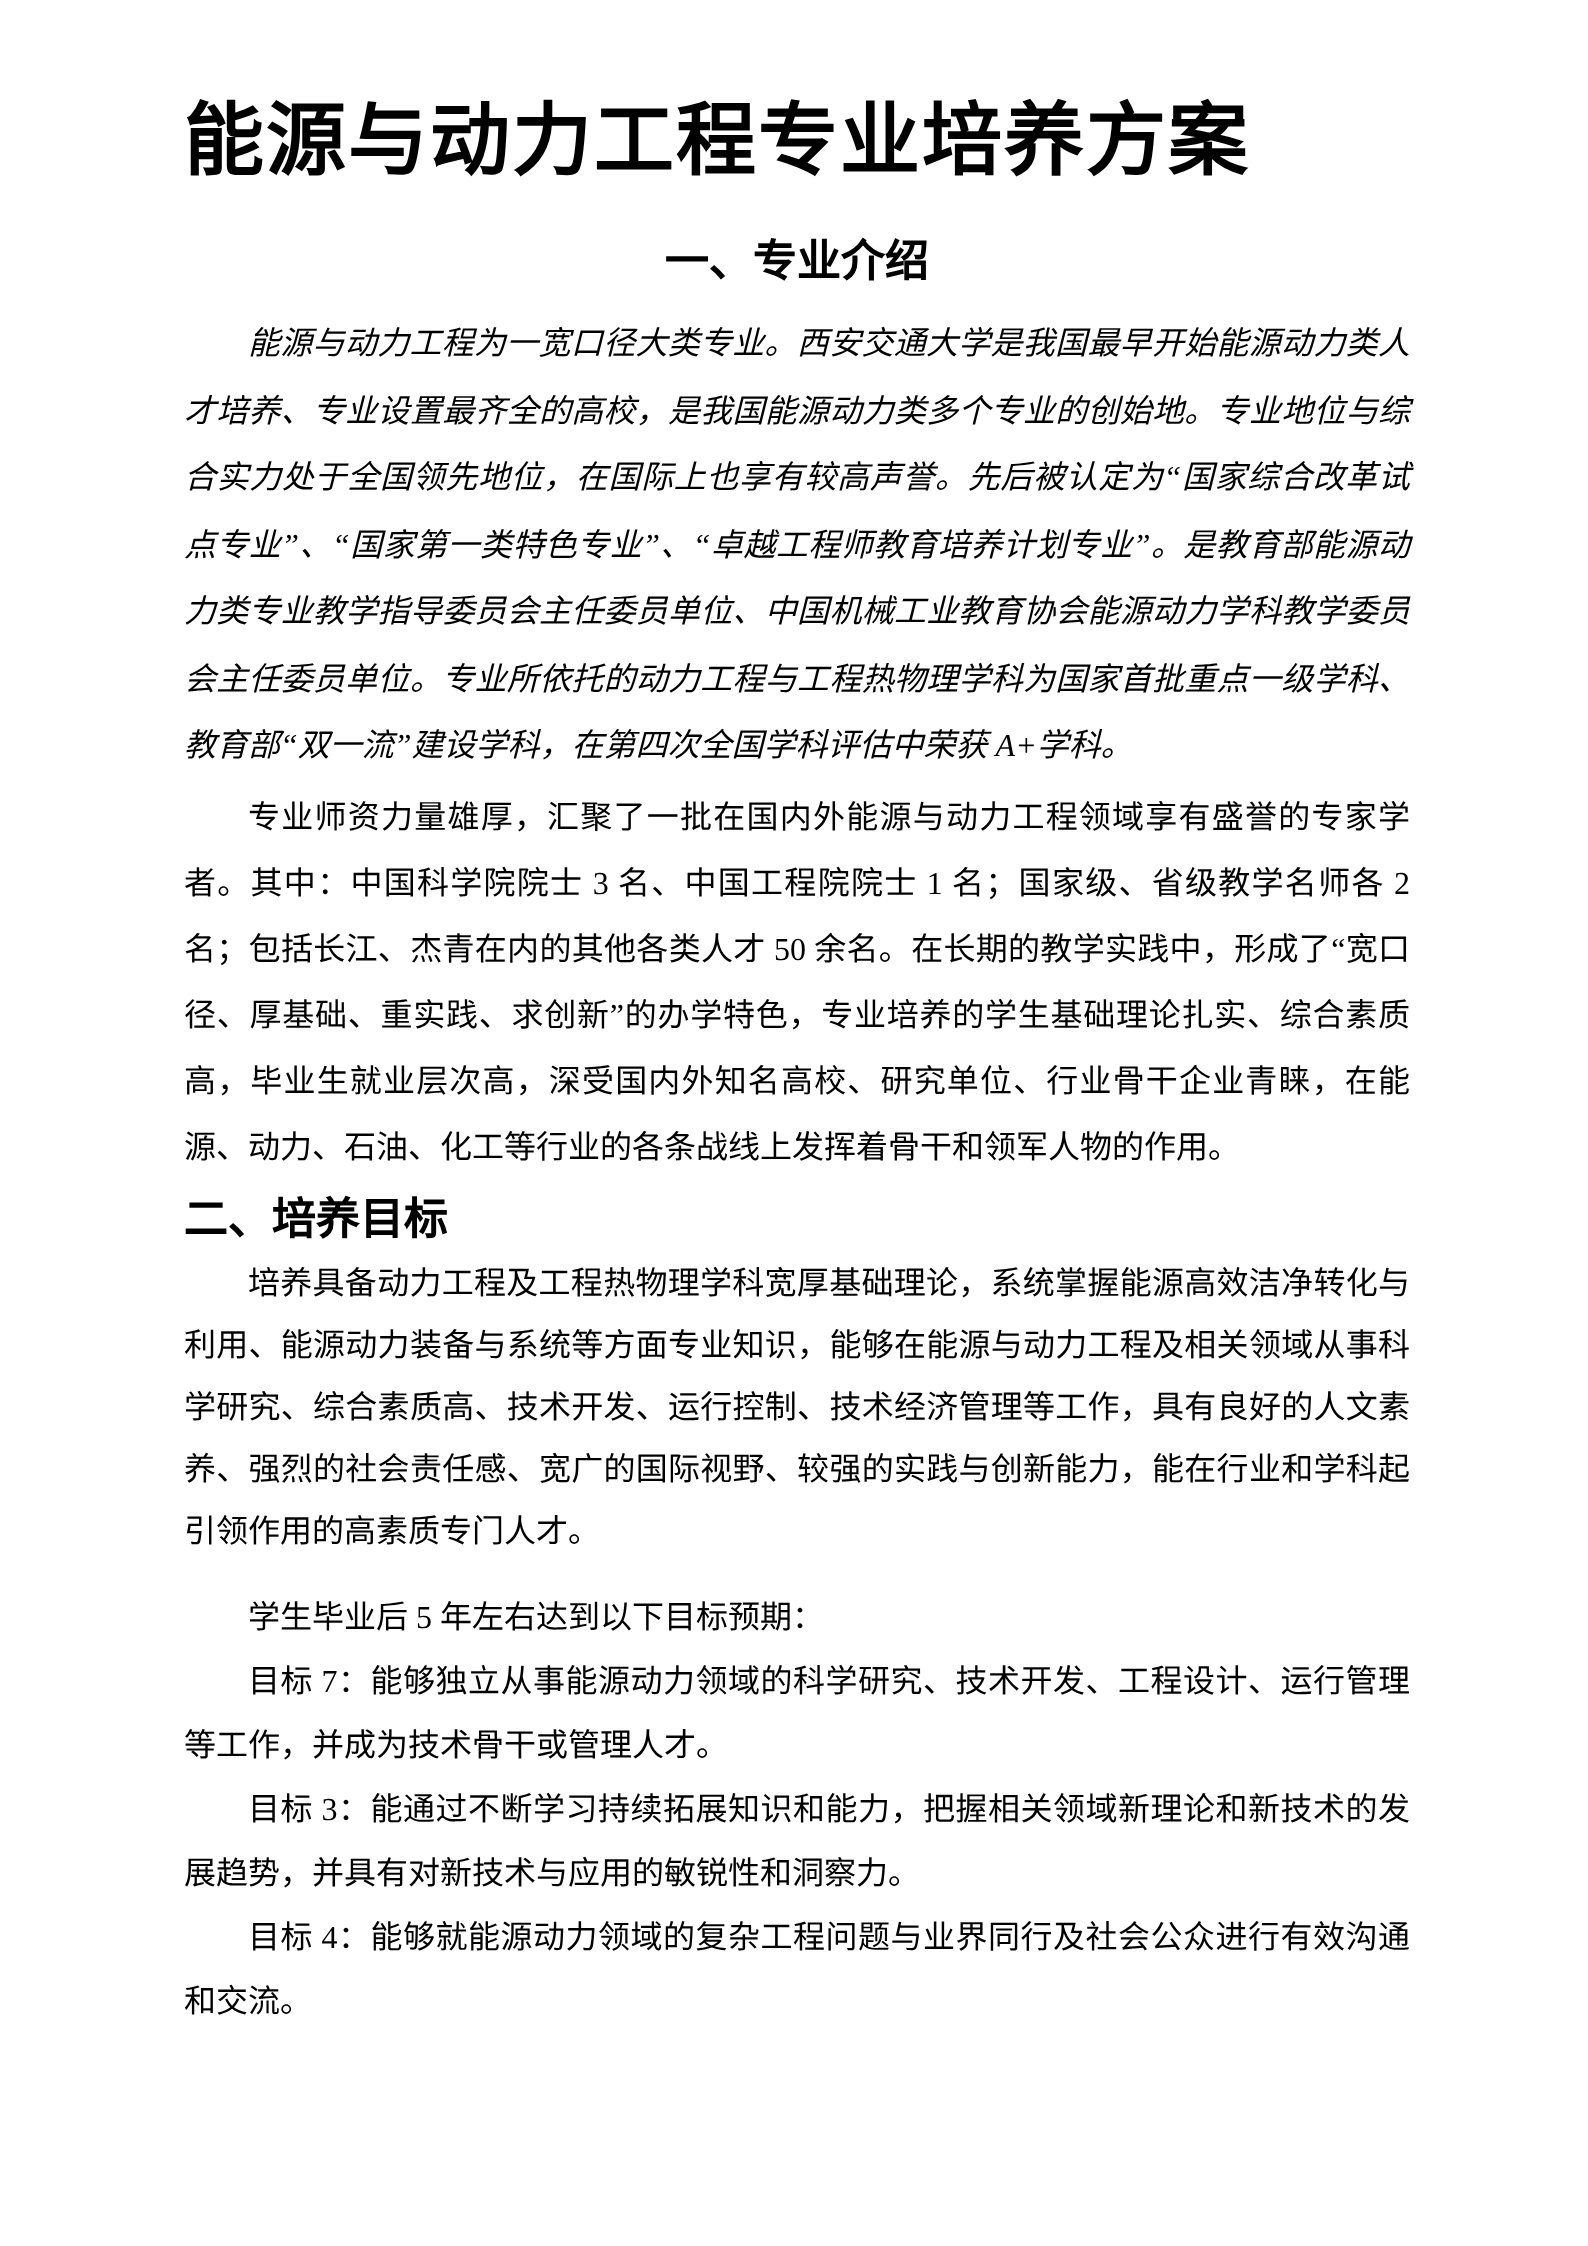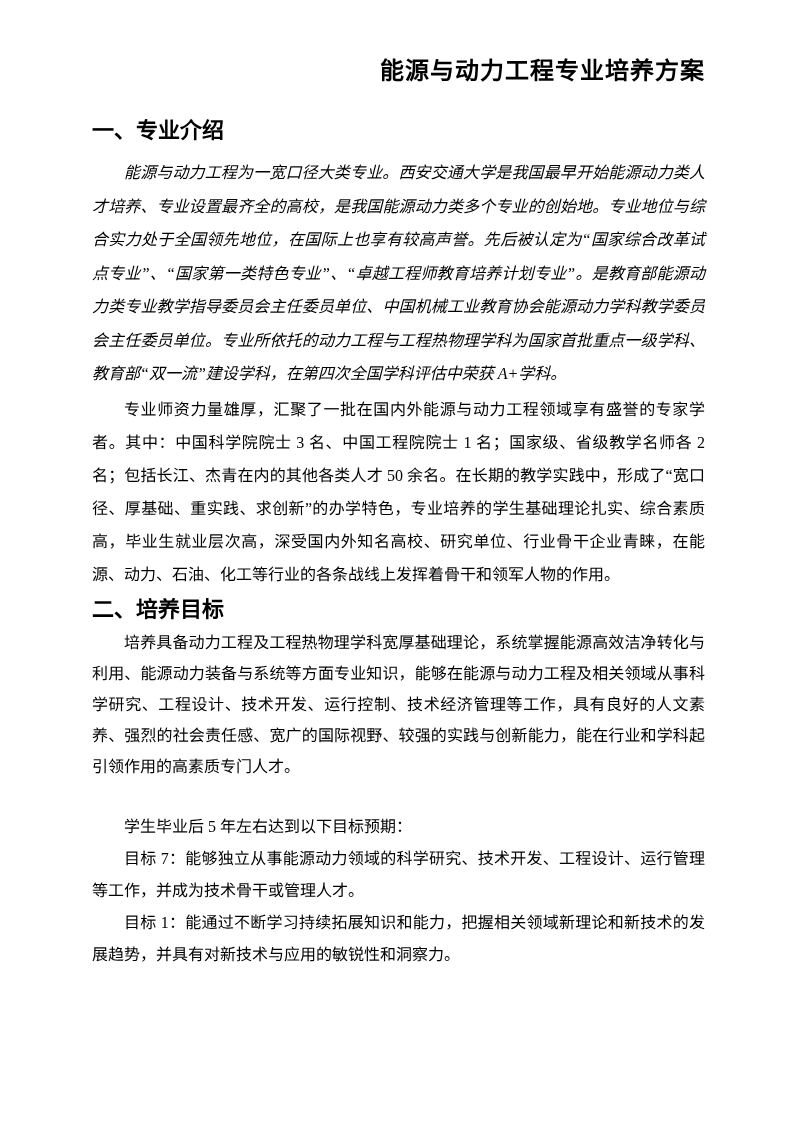--- a/index.html
+++ b/index.html
@@ -12,64 +12,65 @@
     overflow: hidden;
   }
   .page {
     width: 794px;
     height: 1123px;
     background: #ffffff;
     padding: 50px 89px 40px 92px;
   }
   .doc-title {
     font-family: "Liberation Sans", "DejaVu Sans", sans-serif;
-    font-size: 24px;
+    font-size: 40px;
     font-weight: bold;
     line-height: 42px;
-    text-align: right;
+    text-align: left;
     letter-spacing: 1px;
   }
   .section-heading {
     font-family: "Liberation Sans", "DejaVu Sans", sans-serif;
     font-size: 22px;
     font-weight: bold;
     line-height: 30px;
   }
-  .h1 { margin-top: 24px; margin-bottom: 10px; }
+  .h1 { margin-top: 24px; margin-bottom: 10px; text-align: center; }
   .h2 { margin-top: 4px; margin-bottom: 2px; }
   .para {
     font-size: 16px;
     text-align: justify;
     text-indent: 2em;
     word-break: break-all;
   }
   .para-intro1 { line-height: 33.5px; font-style: italic; }
   .para-intro2 { line-height: 33px; margin-top: 2px; }
   .para-objective { line-height: 31px; }
-  .para-leadin { line-height: 32px; margin-top: 29px; }
+  .para-leadin { line-height: 32px; margin-top: 12px; }
   .para-goal { line-height: 32px; }
 </style>
 </head>
 <body>
 
 <div class="page">
 
   <h1 class="doc-title">能源与动力工程专业培养方案</h1>
 
   <h2 class="section-heading h1">一、专业介绍</h2>
 
   <p class="para para-intro1">能源与动力工程为一宽口径大类专业。西安交通大学是我国最早开始能源动力类人才培养、专业设置最齐全的高校，是我国能源动力类多个专业的创始地。专业地位与综合实力处于全国领先地位，在国际上也享有较高声誉。先后被认定为“国家综合改革试点专业”、“国家第一类特色专业”、“卓越工程师教育培养计划专业”。是教育部能源动力类专业教学指导委员会主任委员单位、中国机械工业教育协会能源动力学科教学委员会主任委员单位。专业所依托的动力工程与工程热物理学科为国家首批重点一级学科、教育部“双一流”建设学科，在第四次全国学科评估中荣获 A+学科。</p>
 
   <p class="para para-intro2">专业师资力量雄厚，汇聚了一批在国内外能源与动力工程领域享有盛誉的专家学者。其中：中国科学院院士 3 名、中国工程院院士 1 名；国家级、省级教学名师各 2 名；包括长江、杰青在内的其他各类人才 50 余名。在长期的教学实践中，形成了“宽口径、厚基础、重实践、求创新”的办学特色，专业培养的学生基础理论扎实、综合素质高，毕业生就业层次高，深受国内外知名高校、研究单位、行业骨干企业青睐，在能源、动力、石油、化工等行业的各条战线上发挥着骨干和领军人物的作用。</p>
 
   <h2 class="section-heading h2">二、培养目标</h2>
 
-  <p class="para para-objective">培养具备动力工程及工程热物理学科宽厚基础理论，系统掌握能源高效洁净转化与利用、能源动力装备与系统等方面专业知识，能够在能源与动力工程及相关领域从事科学研究、工程设计、技术开发、运行控制、技术经济管理等工作，具有良好的人文素养、强烈的社会责任感、宽广的国际视野、较强的实践与创新能力，能在行业和学科起引领作用的高素质专门人才。</p>
+  <p class="para para-objective">培养具备动力工程及工程热物理学科宽厚基础理论，系统掌握能源高效洁净转化与利用、能源动力装备与系统等方面专业知识，能够在能源与动力工程及相关领域从事科学研究、综合素质高、技术开发、运行控制、技术经济管理等工作，具有良好的人文素养、强烈的社会责任感、宽广的国际视野、较强的实践与创新能力，能在行业和学科起引领作用的高素质专门人才。</p>
 
   <p class="para para-leadin">学生毕业后 5 年左右达到以下目标预期：</p>
 
 
   <p class="para para-goal">目标 7：能够独立从事能源动力领域的科学研究、技术开发、工程设计、运行管理等工作，并成为技术骨干或管理人才。</p>
 
-  <p class="para para-goal">目标 1：能通过不断学习持续拓展知识和能力，把握相关领域新理论和新技术的发展趋势，并具有对新技术与应用的敏锐性和洞察力。</p>
+  <p class="para para-goal">目标 3：能通过不断学习持续拓展知识和能力，把握相关领域新理论和新技术的发展趋势，并具有对新技术与应用的敏锐性和洞察力。</p>
 
+  <p class="para para-goal">目标 4：能够就能源动力领域的复杂工程问题与业界同行及社会公众进行有效沟通和交流。</p>
 
 </div>
 
 </body></html>

